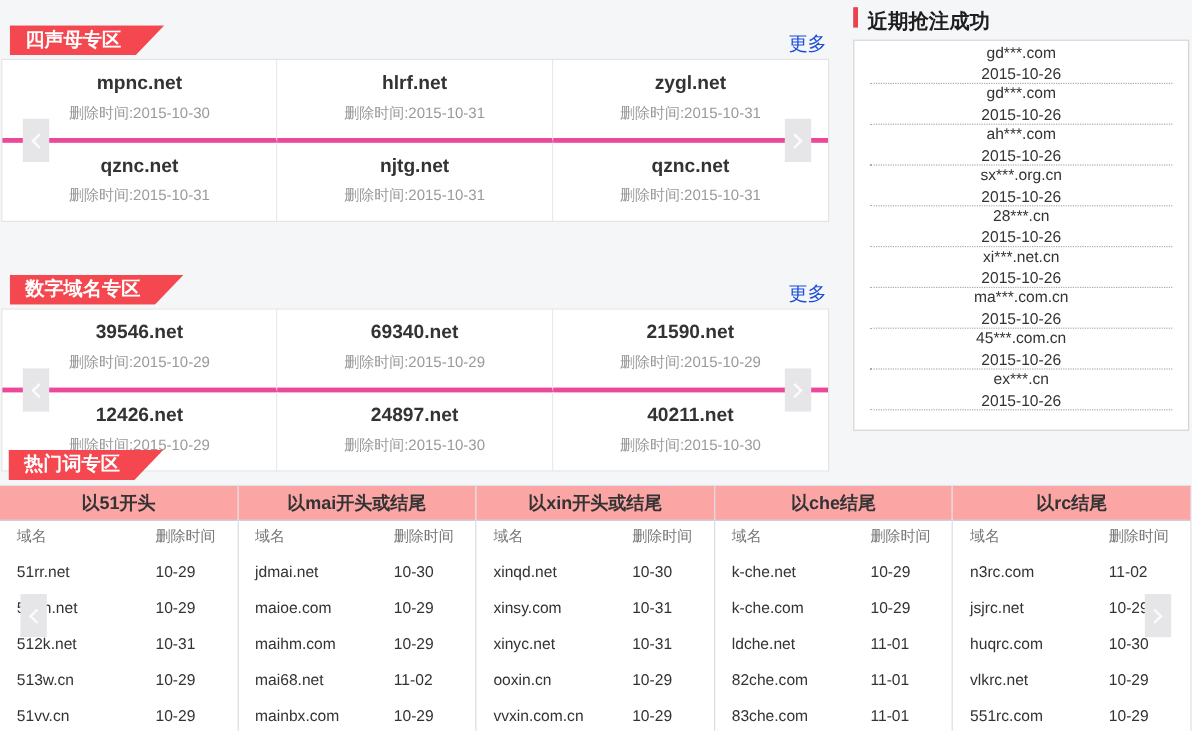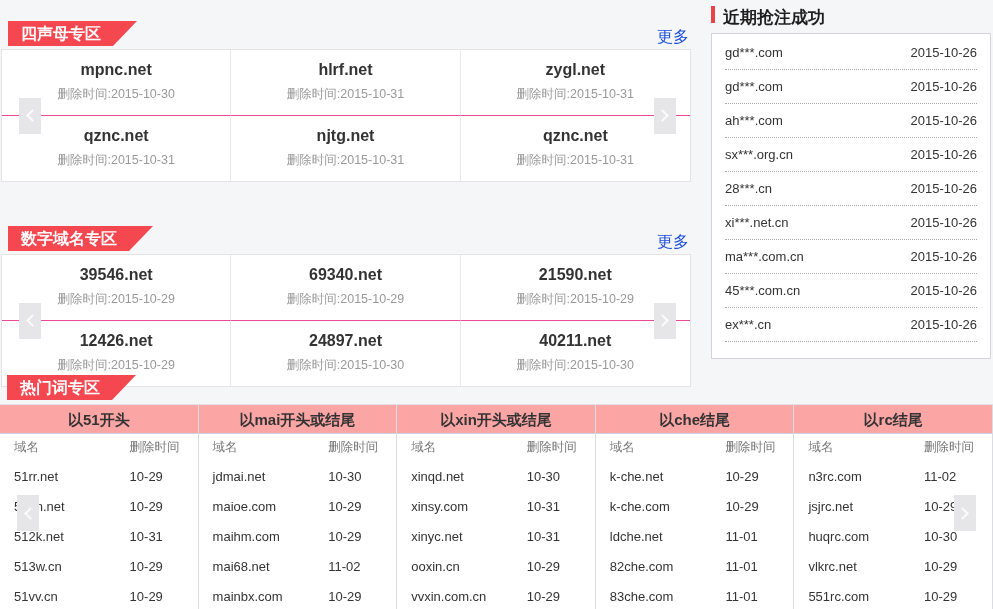--- a/index.html
+++ b/index.html
@@ -35,21 +35,21 @@
   .card-grid {
     position: relative;
     margin-top: 3px;
     background: #fff;
     border: 1px solid #e4e4e6;
     display: grid;
     grid-template-columns: 1fr 1fr 1fr;
   }
   .card { text-align: center; padding: 11px 0 12px; border-right: 1px solid #e9e9eb; }
   .card:nth-child(3n) { border-right: none; }
-  .card:nth-child(-n+3) { border-bottom: 1px solid #ec4899; text-align: center; }
+  .card:nth-child(-n+3) { border-bottom: 4px solid #ec4899; text-align: center; }
   .card .dname { font-size: 16px; font-weight: bold; color: #333; }
   .card .ddel  { font-size: 12.5px; color: #999; margin-top: 7px; }
   
   .arrow {
     position: absolute; width: 22px; height: 36px;
     background: #e6e6e9; display: flex; align-items: center; justify-content: center;
     cursor: pointer; z-index: 3;
   }
   .arrow.prev { left: 17px; top: 50%; transform: translateY(-50%); }
   .arrow.next { right: 14px; top: 50%; transform: translateY(-50%); }
@@ -58,21 +58,21 @@
   .arrow.prev i { transform: rotate(-135deg); margin-left: 5px; }
   .arrow.next i { transform: rotate(45deg); margin-right: 5px; }
   
   .right-panel { position: absolute; left: 711px; top: 6px; width: 280px; }
   .panel-title { display: flex; align-items: flex-start; height: 20px;
     font-size: 17px; font-weight: bold; color: #1e1e1e; }
   .panel-title .bar { width: 4px; height: 17px; background: #e8424d; margin-right: 8px; }
   .panel-box { margin-top: 7px; background: #fff; border: 1px solid #d4d4d8;
     padding: 2px 13px 16px; }
   .plist-row { display: flex; justify-content: space-between; align-items: center;
-    height: 34px; border-bottom: 1px dotted #aaaaae; font-size: 13px; color: #333; }
+    height: 34px; border-bottom: 1px dotted #aaaaae; font-size: 13px; color: #333; flex-direction: column; }
   
   .hot { position: absolute; left: 0; top: 373px; width: 993px; }
   .hot .zone-head { padding-top: 2px; height: 31px; }
   .hot-tables { position: relative; display: grid; grid-template-columns: repeat(5, 1fr);
     background: #fff; border-top: 1px solid #e0e4ea; }
   .htable { border-right: 1px solid #d9dce2; }
   .htable:last-child { border-right: none; }
   .ht-title { height: 29px; line-height: 29px; text-align: center;
     background: #fca5a5; border-bottom: 1px solid #ccd3df;
     font-size: 15px; font-weight: bold; color: #333; }

